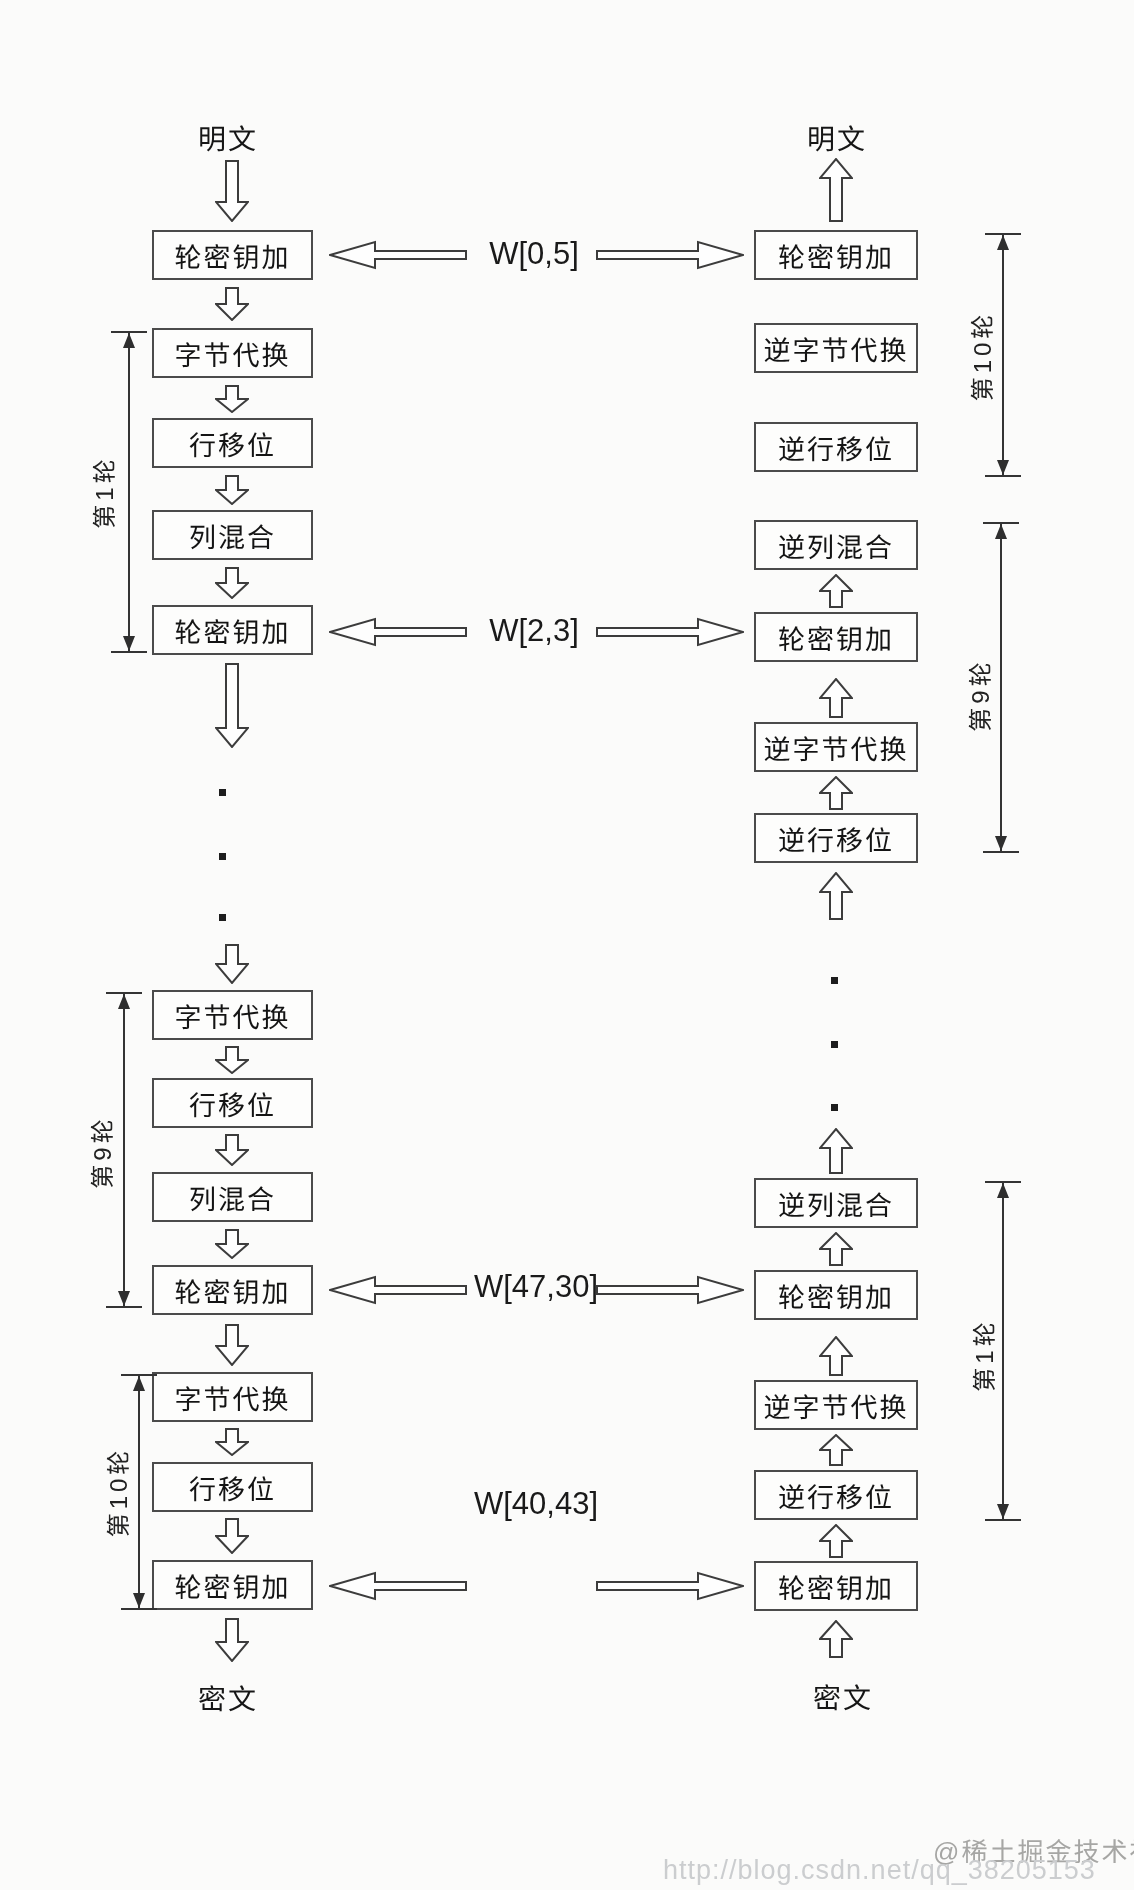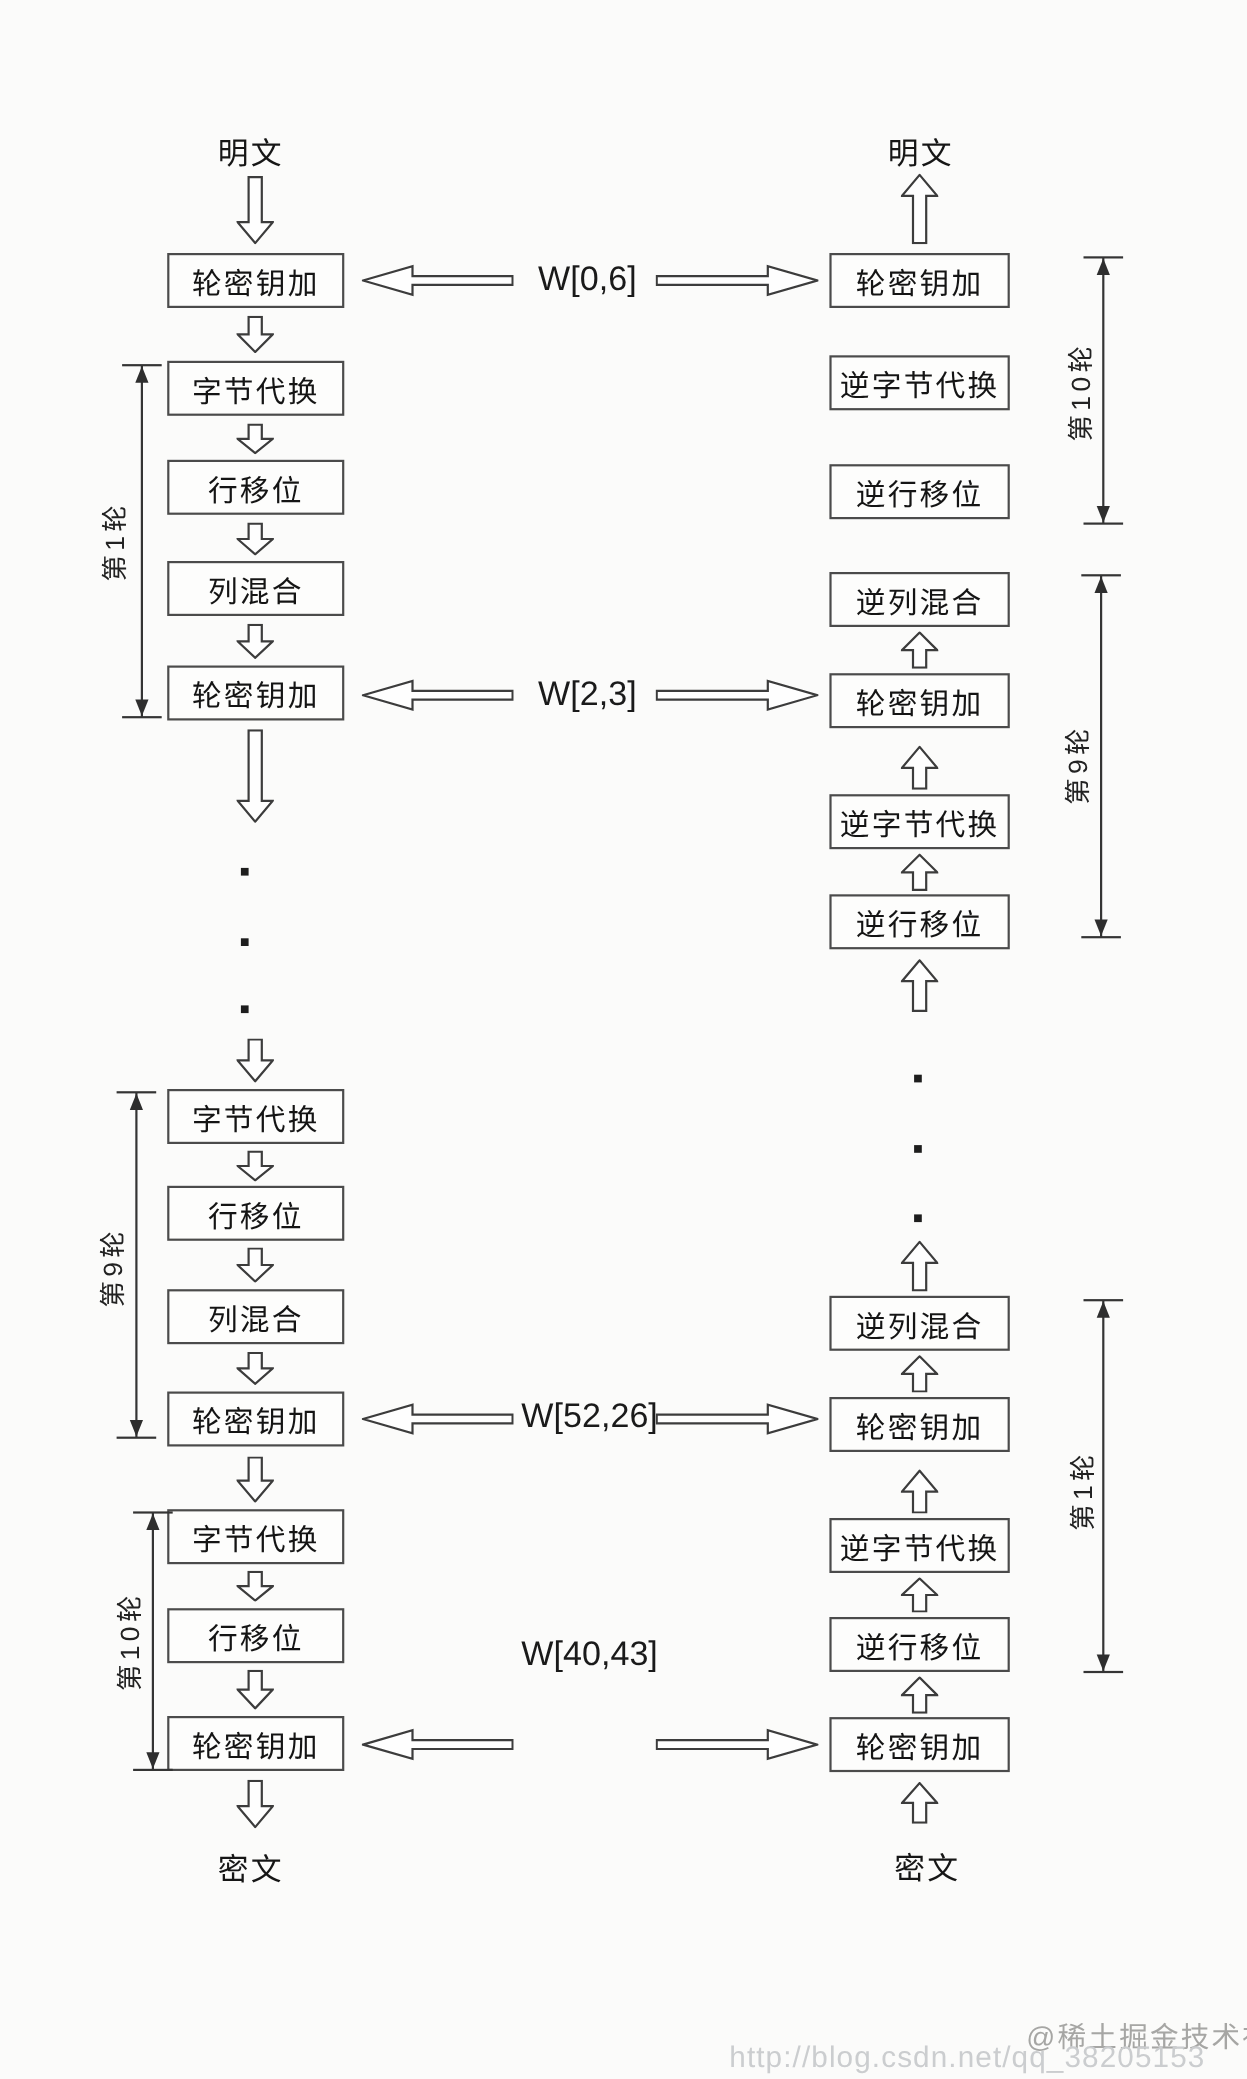--- a/index.html
+++ b/index.html
@@ -56,23 +56,23 @@
   <div class="box rbox" style="top:520px">逆列混合</div>
   <div class="box rbox" style="top:612px">轮密钥加</div>
   <div class="box rbox" style="top:722px">逆字节代换</div>
   <div class="box rbox" style="top:813px">逆行移位</div>
   <div class="box rbox" style="top:1178px">逆列混合</div>
   <div class="box rbox" style="top:1270px">轮密钥加</div>
   <div class="box rbox" style="top:1380px">逆字节代换</div>
   <div class="box rbox" style="top:1470px">逆行移位</div>
   <div class="box rbox" style="top:1561px">轮密钥加</div>
 
-  <div class="wlabel" style="left:534px;top:254px">W[0,6]</div>
+  <div class="wlabel" style="left:534px;top:254px">W[0,5]</div>
   <div class="wlabel" style="left:534px;top:631px">W[2,3]</div>
-  <div class="wlabel" style="left:536px;top:1287px">W[52,26]</div>
+  <div class="wlabel" style="left:536px;top:1287px">W[47,30]</div>
   <div class="wlabel" style="left:536px;top:1504px">W[40,43]</div>
 
   <div class="rlabel" style="left:102px;top:492px">第1轮</div>
   <div class="rlabel" style="left:100px;top:1152px">第9轮</div>
   <div class="rlabel" style="left:116px;top:1492px">第10轮</div>
   <div class="rlabel" style="left:980px;top:356px">第10轮</div>
   <div class="rlabel" style="left:978px;top:695px">第9轮</div>
   <div class="rlabel" style="left:982px;top:1355px">第1轮</div>
 
   <div class="wm1" style="left:933px;top:1831px">@稀土掘金技术社区</div>

